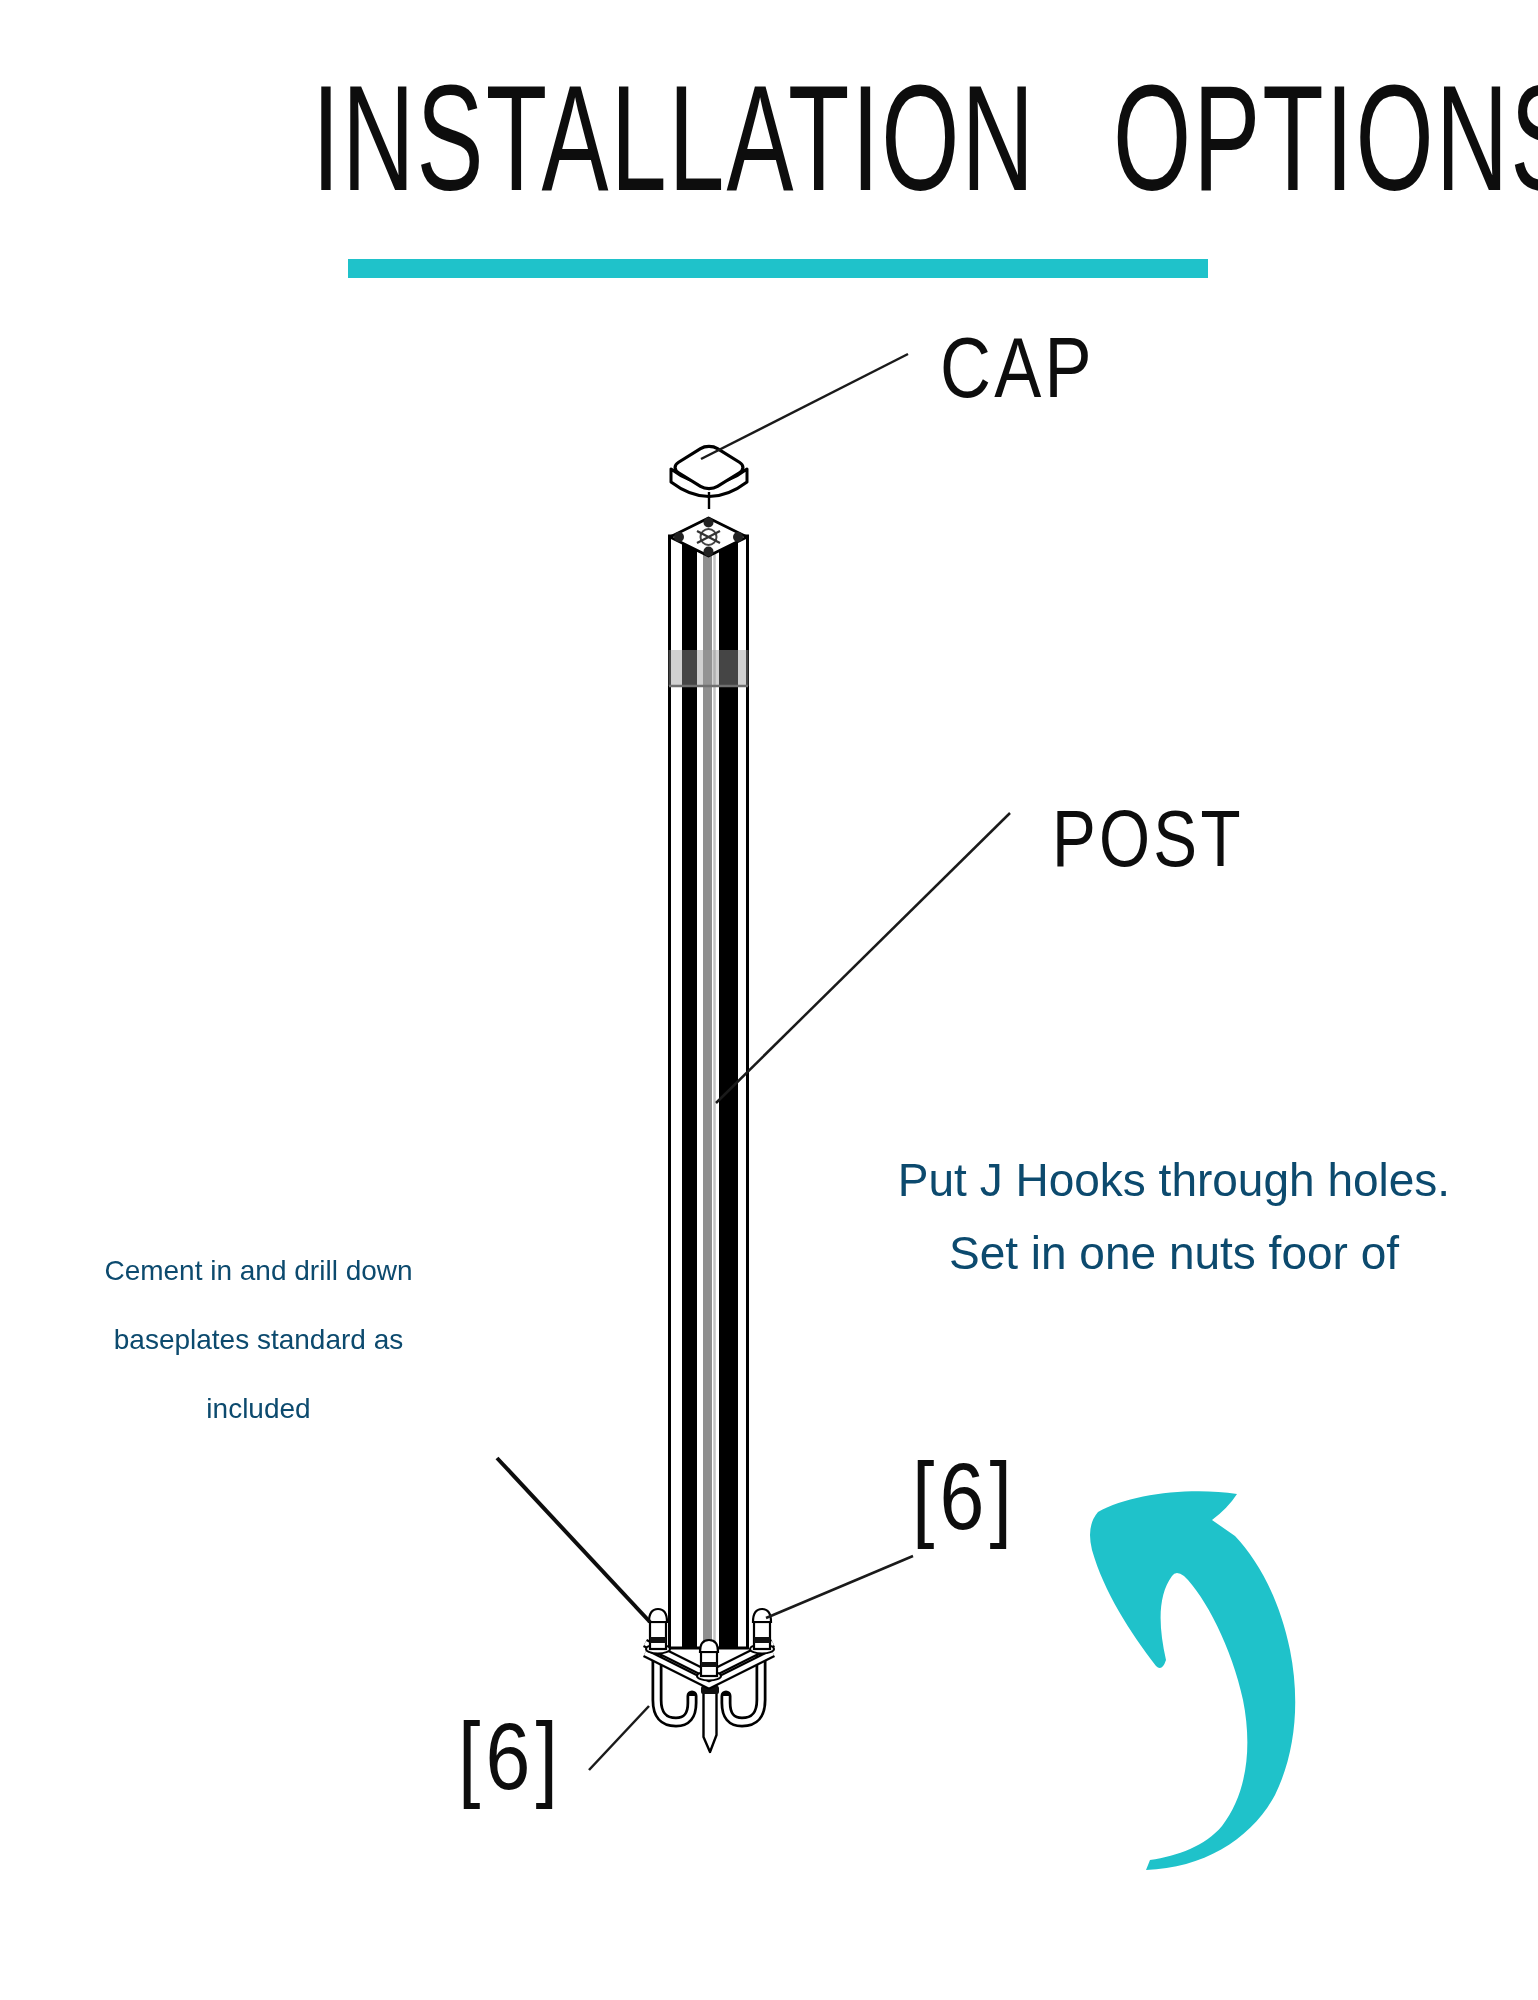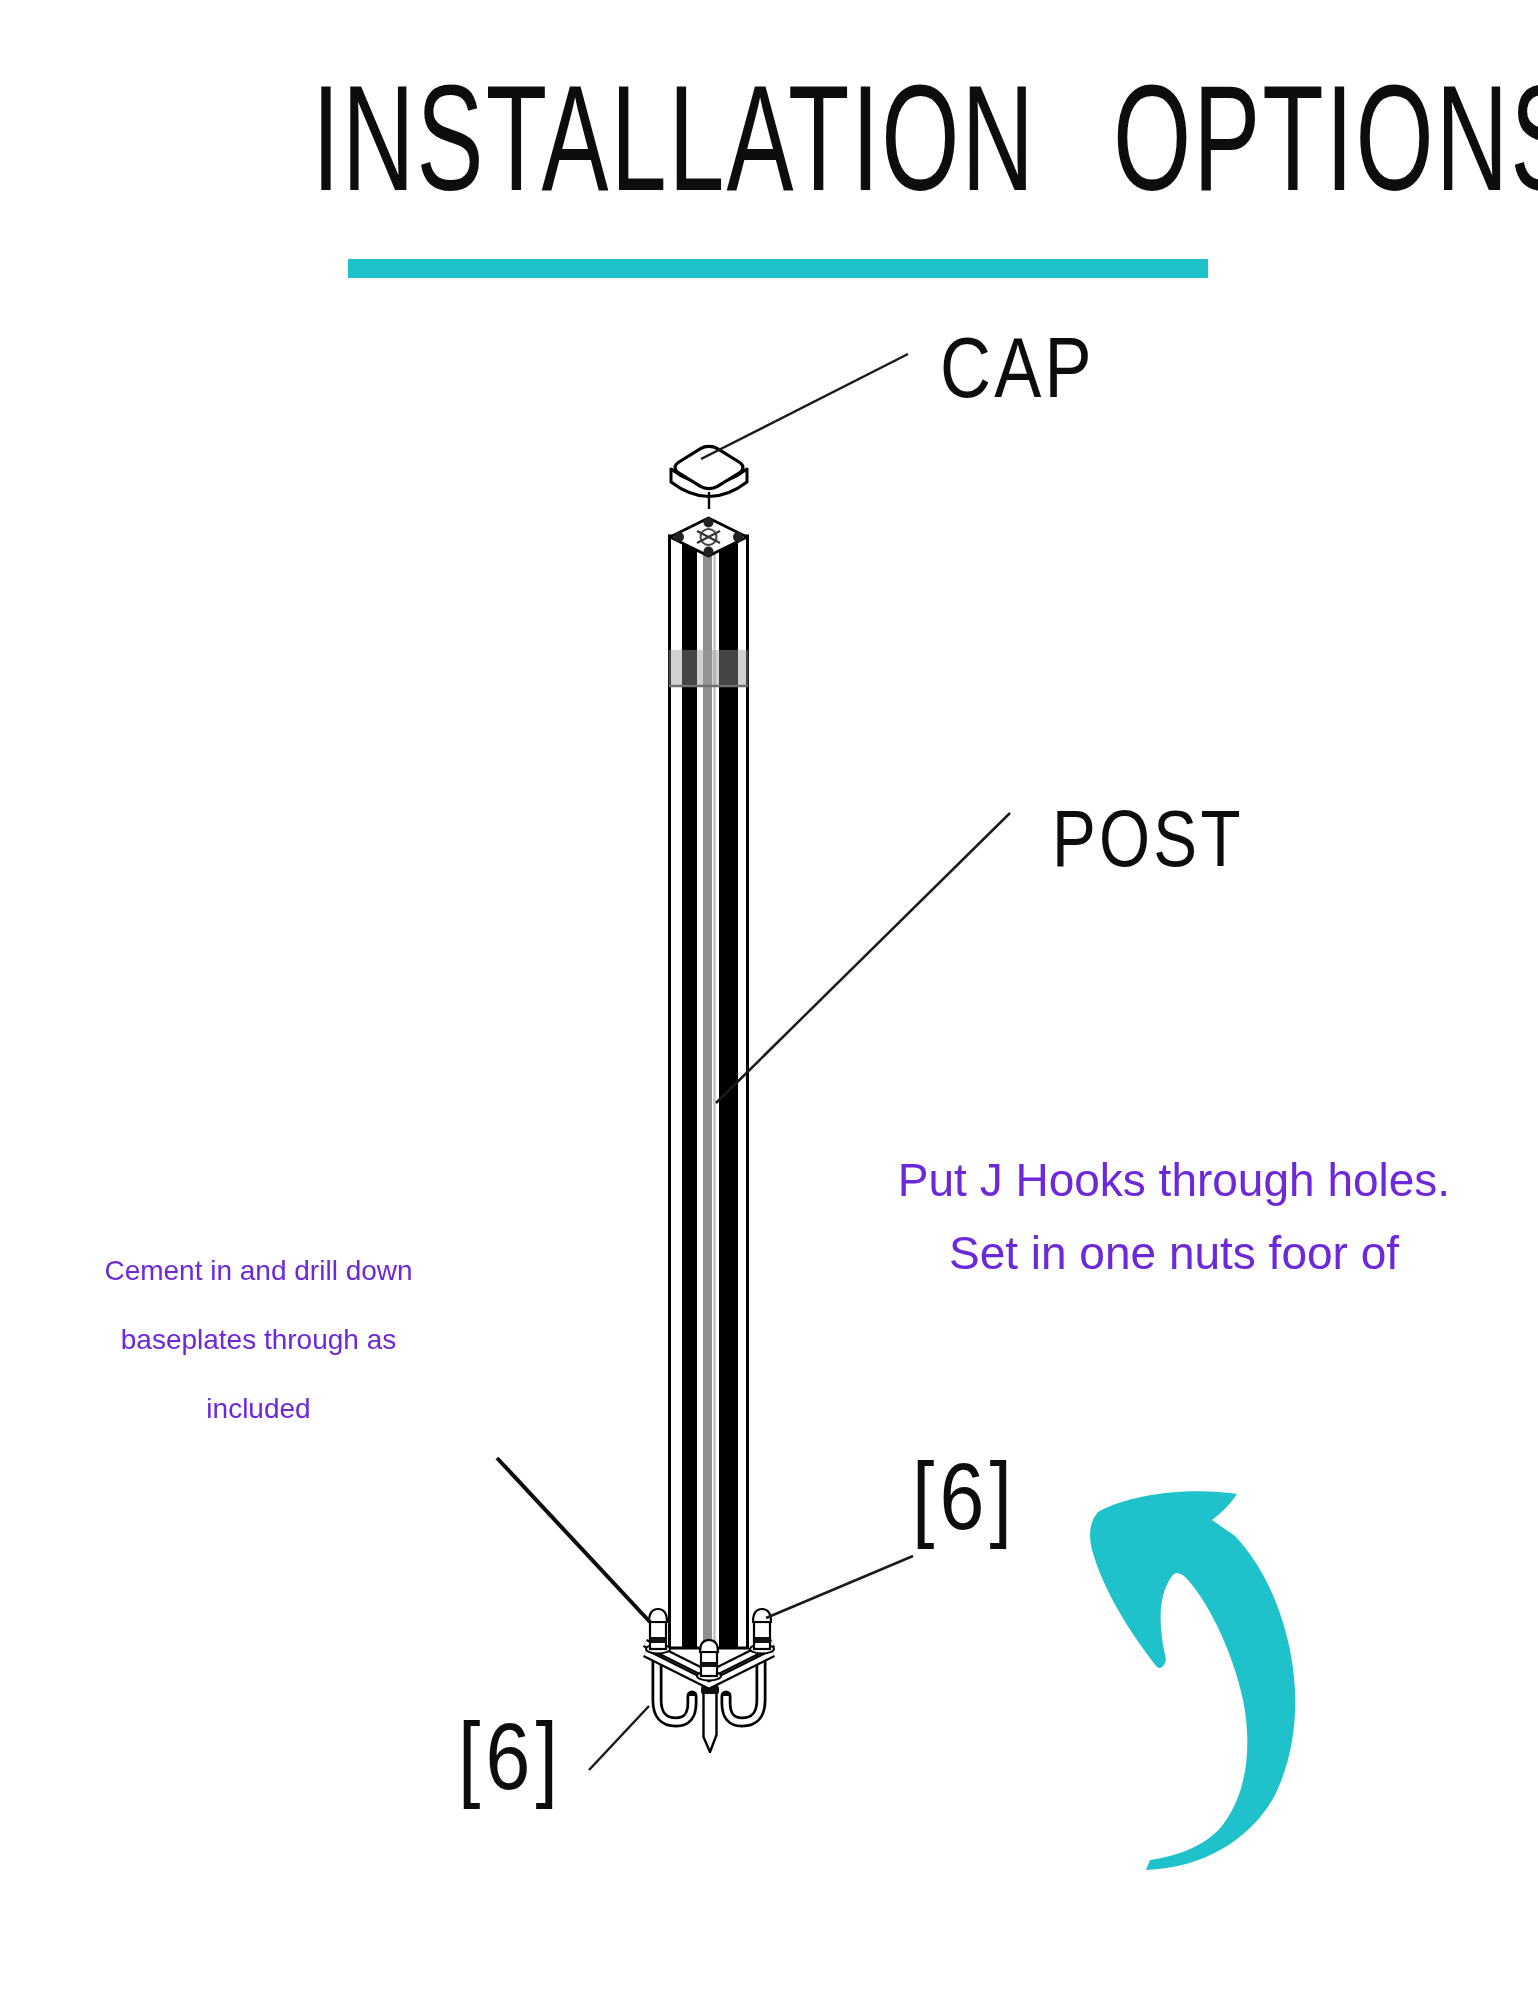--- a/index.html
+++ b/index.html
@@ -13,21 +13,21 @@
   .title-wrap{position:absolute;top:52px;left:0;width:100%;text-align:center;}
   .title-wrap .disp{font-size:150px;letter-spacing:3px;word-spacing:70px;transform:scaleX(0.67);}
   .cap-label{position:absolute;left:940px;top:318px;}
   .cap-label .disp{font-size:86px;letter-spacing:4px;transform:scaleX(0.82);transform-origin:left top;}
   .post-label{position:absolute;left:1032px;top:793px;margin-left:20px;}
   .post-label .disp{font-size:80px;letter-spacing:4px;transform:scaleX(0.82);transform-origin:left top;}
   .qty{position:absolute;}
   .qty .disp{font-size:95px;letter-spacing:6px;transform:scaleX(0.85);transform-origin:left top;}
   .qty-right{left:912px;top:1442px;}
   .qty-left{left:458px;top:1702px;}
-  .note{position:absolute;text-align:center;color:#6d28d9;}
+  .note{position:absolute;text-align:center;color:#0c4a6e;}
   .note-left{left:6px;top:1236px;width:505px;font-size:28px;line-height:69px;}
   .note-right{left:836px;top:1144px;width:676px;font-size:46px;line-height:73px;}
   .bottom-wrap{position:absolute;top:1856px;left:0;width:100%;text-align:center;}
   .bottom-wrap .disp{font-size:80px;letter-spacing:2px;word-spacing:14px;transform:scaleX(0.9);}
 </style>
 </head>
 <body>
 
 <div class="page">
 
@@ -147,21 +147,21 @@
   <div class="qty qty-right">
     <span class="disp">[6]</span>
   </div>
 
   <div class="qty qty-left">
     <span class="disp">[6]</span>
   </div>
 
   <div class="note note-left">
     <div>Cement in and drill down</div>
-    <div>baseplates through as</div>
+    <div>baseplates standard as</div>
     <div>included</div>
   </div>
 
   <div class="note note-right">
     <div>Put J Hooks through holes.</div>
     <div>Set in one nuts foor of</div>
   </div>
 
 
 </div>

